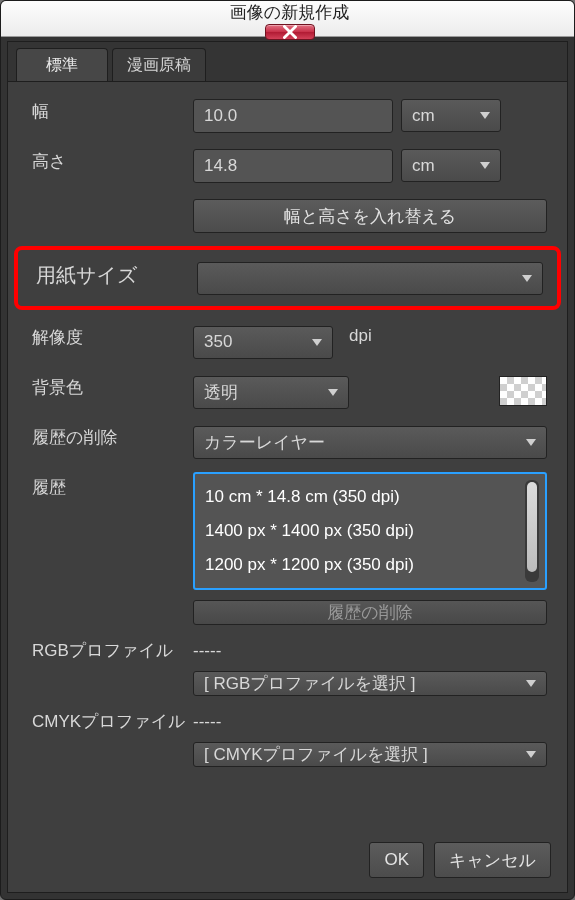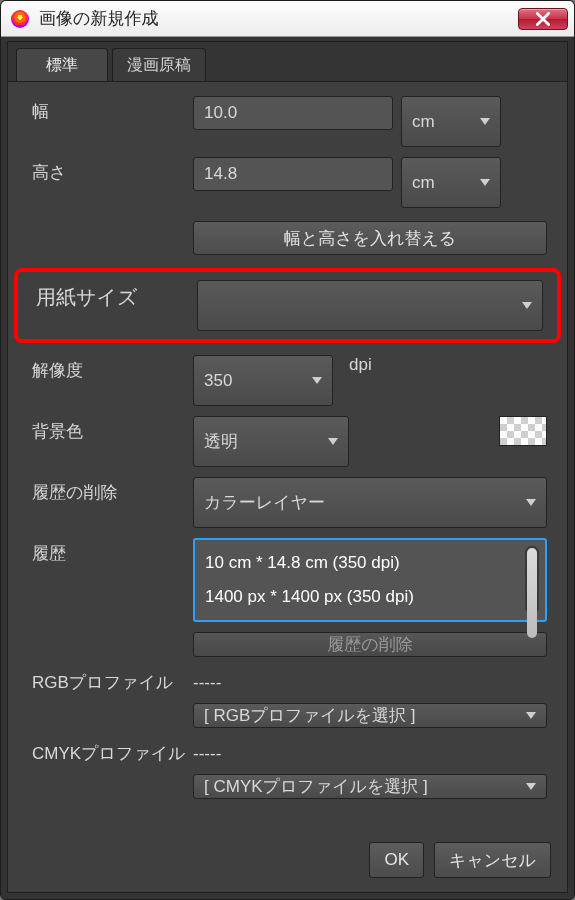--- a/index.html
+++ b/index.html
@@ -26,20 +26,21 @@
     overflow: hidden;
   }
   
   .titlebar {
     height: 36px;
     background: linear-gradient(#fdfdfd, #ececec);
     display: flex;
     align-items: center;
     padding: 0 6px 0 10px;
     border-bottom: 1px solid #9a9a9a;
+    flex-direction: column;
   }
   .titlebar .app-icon {
     width: 18px; height: 18px;
     border-radius: 50%;
     background: radial-gradient(circle at 50% 40%, #ffec5a 0 18%, #ff6a00 18% 40%, #ff2f2f 40% 58%, #b400ff 58% 75%, #23a9ff 75% 100%);
     margin-right: 10px;
   }
   .titlebar .title-text {
     color: #222;
     font-size: 17px;
@@ -126,21 +127,21 @@
     border: 1px solid #222;
     border-radius: 3px;
     color: #d8d8d8;
     padding: 0 10px;
     font-size: 17px;
     outline: none;
   }
   .num-input { width: 200px; }
 
   .select {
-    height: 51px;
+    height: 33px;
     background: linear-gradient(#5a5a5a, #4a4a4a);
     border: 1px solid #222;
     border-radius: 3px;
     color: #d8d8d8;
     display: flex;
     align-items: center;
     padding: 0 10px;
     font-size: 17px;
     position: relative;
   }
@@ -368,20 +369,21 @@
         </div>
       </div>
 
       <div class="row" style="align-items:flex-start">
         <div class="left-label">履歴</div>
         <div class="cells" style="flex-direction:column; gap:10px">
           <div class="history-list">
             <div class="history-items">
               <div>10 cm * 14.8 cm (350 dpi)</div>
               <div>1400 px * 1400 px (350 dpi)</div>
+              <div>1200 px * 1200 px (350 dpi)</div>
             </div>
             <div class="vscroll">
               <div class="thumb"></div>
             </div>
           </div>
           <div class="delete-hist">
             <span>履歴の削除</span>
           </div>
         </div>
       </div>

